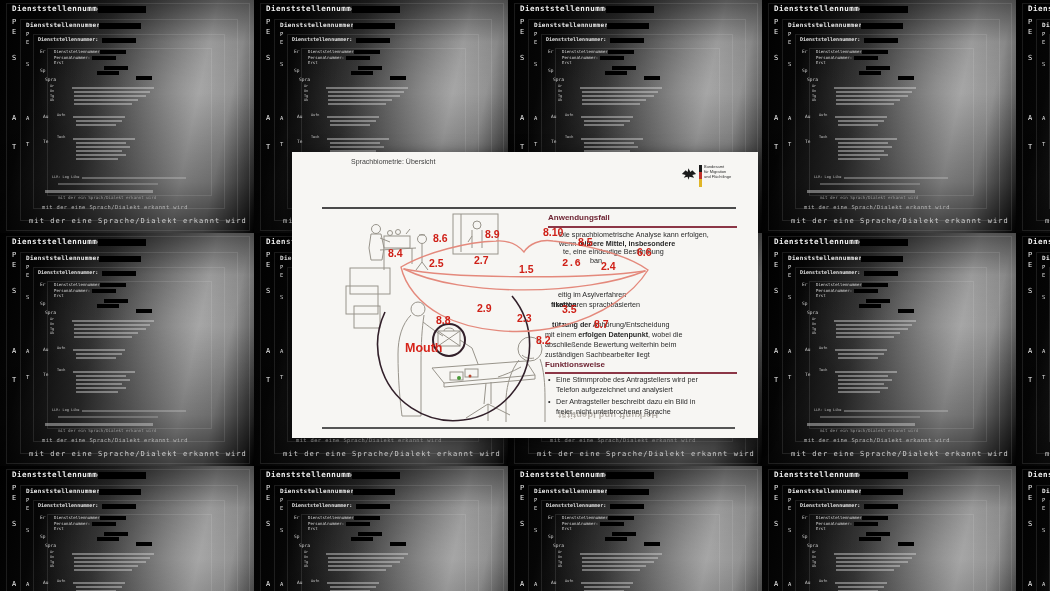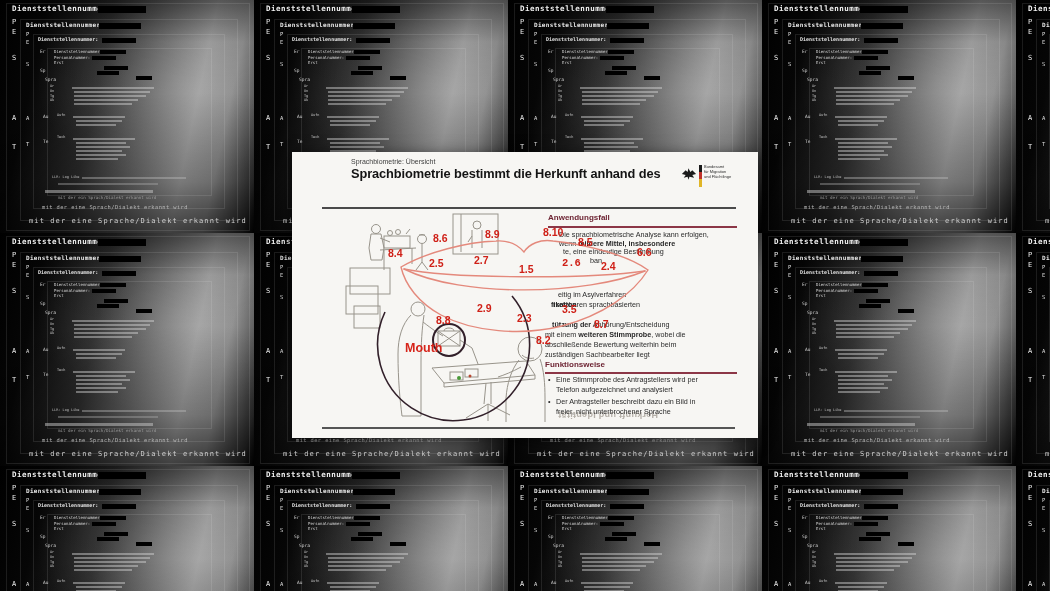--- a/index.html
+++ b/index.html
@@ -903,21 +903,20 @@
     <span class="t lt1" style="left:26px;top:40px;">E</span>
     <span class="t lt1" style="left:26px;top:62px;">S</span>
     <span class="t lt1" style="left:26px;top:116px;">A</span>
 
   </div>
     </div>
 
   <div class="paper">
 
     <span class="abs eyebrow" style="left:59px;top:6px;z-index:4;">Sprachbiometrie: Übersicht</span>
-    <span class="abs title" style="left:59px;top:15px;z-index:4;">Sprachbiometrie bestimmt die Herkunft anhand des</span>
 
     <div class="abs" style="left:388px;top:13px;z-index:4;">
       <svg width="17" height="15" viewBox="0 0 18 15" style="position:absolute;left:0;top:1px;">
         <path d="M2,8 L6,4 L8,6 L9,2 L11,6 L13,4 L17,8 L13,9 L15,12 L10,11 L9,14 L8,11 L4,12 L6,9 Z" fill="#1b1b1b"></path>
       </svg>
       <div class="stripe" style="left:19px;top:0;height:7px;background:#1a1a1a;"></div>
       <div class="stripe" style="left:19px;top:7px;height:7px;background:#c0332b;"></div>
       <div class="stripe" style="left:19px;top:14px;height:8px;background:#e0b526;"></div>
       <div class="logo-text" style="position:absolute;left:24px;top:0;">
         <div>Bundesamt</div>
@@ -994,21 +993,21 @@
 
     <div class="textlayer">
         <div class="dl" style="left: 267px; top: 79px;"><span>Die sprachbiometrische Analyse kann erfolgen,</span></div>
         <div class="dl" style="left: 267px; top: 88px;"><span>wenn </span><span class="b">mildere Mittel, insbesondere</span></div>
         <div class="dl" style="left: 271px; top: 96px;"><span>te, eine eindeutige Bestimmung</span></div>
         <div class="dl" style="left: 298px; top: 105px;"><span>ban</span></div>
         <div class="dl" style="left: 266px; top: 139px;"><span>eitig im Asylverfahren</span></div>
         <div class="dl" style="left: 261px; top: 149px;"><span>rsetzbaren sprachbasierten</span></div>
         <div class="dl" style="left: 259px; top: 149px;"><span class="b">fikation</span></div>
         <div class="dl" style="left: 260px; top: 169px;"><span class="b">tützung der</span><span> Anhörung/Entscheidung</span></div>
-        <div class="dl" style="left: 253px; top: 179px;"><span>mit einem </span><span class="b">weiteren Stimmprobe</span><span>, wobei die</span></div>
+        <div class="dl" style="left: 253px; top: 179px;"><span>mit einem </span><span class="b">erfolgen Datenpunkt</span><span>, wobei die</span></div>
         <div class="dl" style="left: 253px; top: 189px;"><span>abschließende Bewertung weiterhin beim</span></div>
         <div class="dl" style="left: 253px; top: 199px;"><span>zuständigen Sachbearbeiter liegt</span></div>
         <div class="dl" style="left: 256px; top: 224px;"><span>•</span></div>
         <div class="dl" style="left: 264px; top: 224px;"><span>Eine Stimmprobe des Antragstellers wird per</span></div>
         <div class="dl" style="left: 264px; top: 234px;"><span>Telefon aufgezeichnet und analysiert</span></div>
         <div class="dl" style="left: 256px; top: 246px;"><span>•</span></div>
         <div class="dl" style="left: 264px; top: 246px;"><span>Der Antragsteller beschreibt dazu ein Bild in</span></div>
         <div class="dl" style="left: 264px; top: 256px;"><span>freier, nicht unterbrochener Sprache</span></div>
       </div>
 

